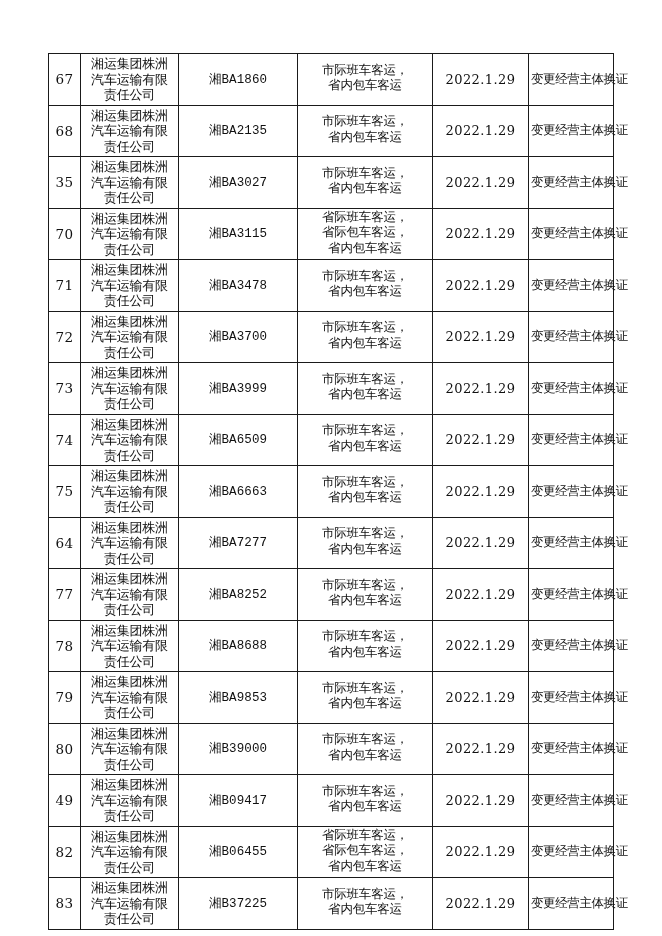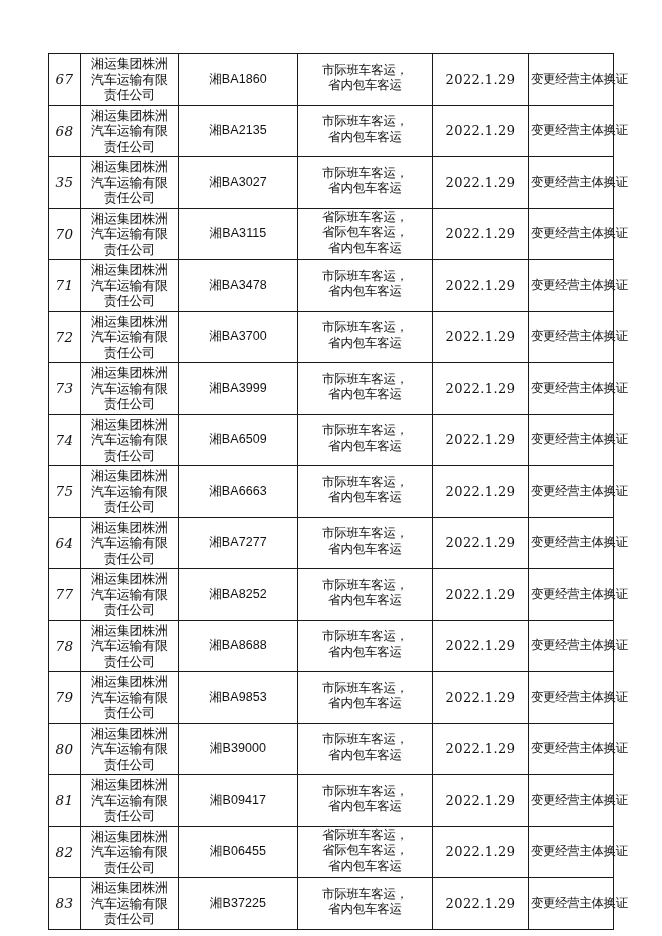--- a/index.html
+++ b/index.html
@@ -56,39 +56,38 @@
   col.c-company { width: 98px; }
   col.c-plate { width: 119px; }
   col.c-scope { width: 135px; }
   col.c-date { width: 96px; }
   col.c-reason { width: 85px; }
 
   .cell-index {
     font-size: 13.5px;
     font-family: "DejaVu Serif", "Liberation Serif", serif;
     letter-spacing: 0.3px;
-    font-style: italic;
   }
 
   .cell-company {
     font-size: 13px;
     line-height: 15.5px;
     font-family: "DejaVu Sans", "Liberation Sans", sans-serif;
     letter-spacing: -0.2px;
     padding-left: 1px;
     padding-right: 1px;
   }
   .cell-company .ln {
     display: block;
     white-space: nowrap;
   }
 
   .cell-plate {
     font-size: 12.5px;
-    font-family: Liberation Sans, sans-serif;
+    font-family: Liberation Mono, monospace;
     letter-spacing: 0.1px;
     white-space: nowrap;
   }
 
   .cell-scope {
     font-size: 12.5px;
     line-height: 15.5px;
     font-family: Liberation Mono, monospace;
     letter-spacing: -0.2px;
   }
@@ -331,21 +330,21 @@
             </td>
             <td class="cell-plate">湘B39000</td>
             <td class="cell-scope">
               <span class="ln">市际班车客运，</span>
               <span class="ln">省内包车客运</span>
             </td>
             <td class="cell-date">2022.1.29</td>
             <td class="cell-reason">变更经营主体换证</td>
           </tr>
           <tr>
-            <td class="cell-index">81</td>
+            <td class="cell-index">49</td>
             <td class="cell-company">
               <span class="ln">湘运集团株洲</span>
               <span class="ln">汽车运输有限</span>
               <span class="ln">责任公司</span>
             </td>
             <td class="cell-plate">湘B09417</td>
             <td class="cell-scope">
               <span class="ln">市际班车客运，</span>
               <span class="ln">省内包车客运</span>
             </td>

